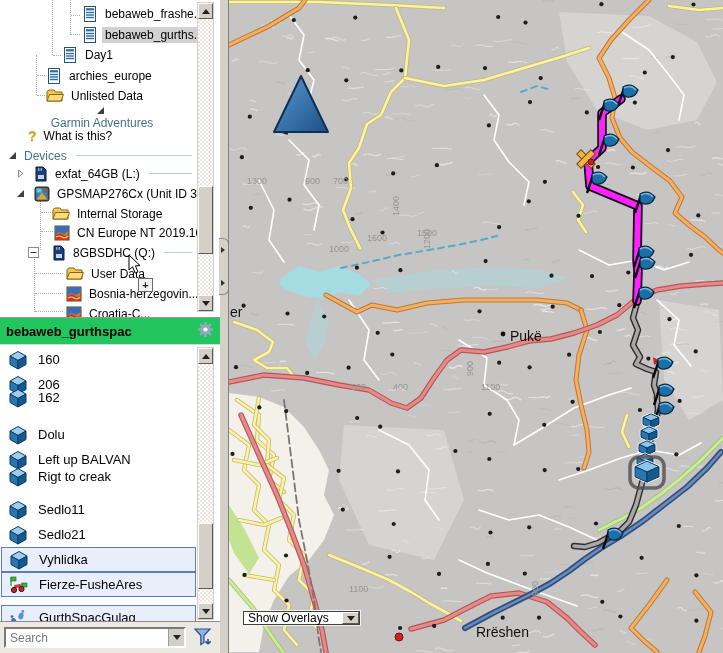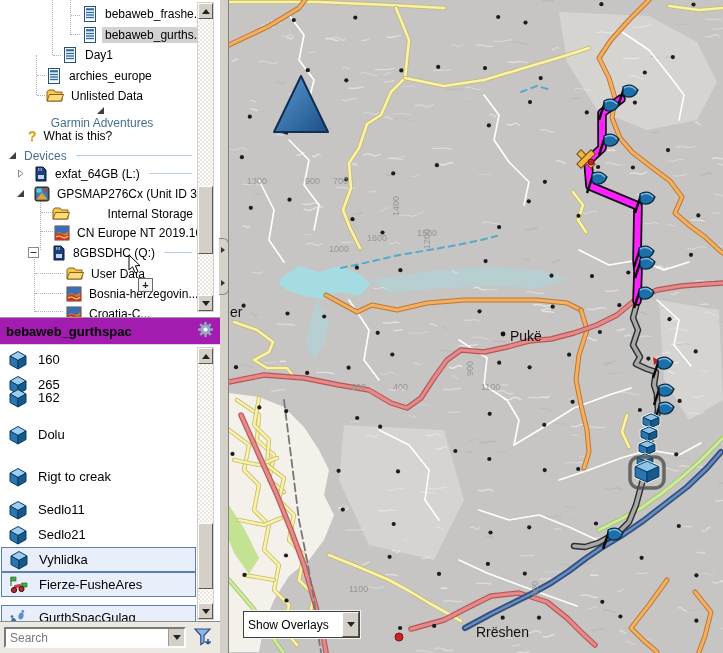--- a/index.html
+++ b/index.html
@@ -20,39 +20,39 @@
   .guide-h { position:absolute; border-top:1px dotted #b0b0b0; height:0; }
 
   
   .sb { position:absolute; width:17px; background:repeating-conic-gradient(#e9e6e0 0% 25%, #ffffff 0% 50%) 0 0/4px 4px; border:1px solid #d4d0c8; }
   .sb-btn { position:absolute; left:0; width:15px; height:16px; background:#d4d0c8; border:1px solid; border-color:#fff #5a5a5a #5a5a5a #fff; display:flex; align-items:center; justify-content:center; }
   .sb-thumb { position:absolute; left:0; width:15px; background:#d4d0c8; border:1px solid; border-color:#fff #5a5a5a #5a5a5a #fff; }
   .arr-up { width:0; height:0; border-left:4px solid transparent; border-right:4px solid transparent; border-bottom:5px solid #222; }
   .arr-dn { width:0; height:0; border-left:4px solid transparent; border-right:4px solid transparent; border-top:5px solid #222; }
 
   
-  #panel-header { position:absolute; left:0; top:318px; width:220px; height:27px; background:#a21caf; border-bottom:1px solid #d8d8d8; display:flex; align-items:center; padding:0 6px; }
+  #panel-header { position:absolute; left:0; top:318px; width:220px; height:27px; background:#22c55e; border-bottom:1px solid #d8d8d8; display:flex; align-items:center; padding:0 6px; }
   #panel-header .title { font-size:13px; font-weight:bold; flex:1; }
   #list { position:absolute; left:0; top:345px; width:220px; height:277px; background:#fff; overflow:hidden; border-bottom:1px solid #8a8a8a; }
   .list-row { position:absolute; left:1px; width:195px; height:25px; display:flex; align-items:center; padding-left:7px; font-size:13px; white-space:nowrap; }
   .list-row .licon { width:22px; margin-right:8px; display:inline-flex; }
   .list-row.sel { background:#e9eefb; border:1px solid #5b7fb5; }
 
   
   #search-bar { position:absolute; left:0; top:622px; width:220px; height:31px; background:#ece9e2; }
   #search-wrap { position:absolute; left:4px; top:5px; width:182px; height:21px; background:#701a75; border:2px solid; border-color:#7a7a7a #fdfdfd #fdfdfd #7a7a7a; display:flex; }
   #search-input { flex:1; border:0; outline:none; font-size:12px; padding:0 4px; font-family:inherit; color:#000; min-width:0; }
   #search-input::placeholder { color:#7a7a7a; }
   #combo-btn { width:16px; background:#d4d0c8; border-left:1px solid #9a9a9a; display:flex; align-items:center; justify-content:center; }
   #filter-btn { position:absolute; left:192px; top:4px; width:24px; height:23px; display:flex; align-items:center; justify-content:center; background:transparent; border:0; }
 
   
   #map { position:absolute; left:228px; top:0; width:495px; height:653px; border-left:1px solid #808080; background:#c6c5c3; }
   #map svg { display:block; }
-  #overlay-dd { position:absolute; left:14px; top:611px; width:117px; height:27px; background:#fff; border:1px solid #404040; box-shadow:0 0 0 1px #f4f2ee; display:flex; align-items:center; font-size:12px; }
+  #overlay-dd { position:absolute; left:14px; top:611px; width:117px; height:14px; background:#fff; border:1px solid #404040; box-shadow:0 0 0 1px #f4f2ee; display:flex; align-items:center; font-size:12px; }
   #overlay-dd .ddlbl { flex:1; padding-left:4px; white-space:nowrap; overflow:hidden; }
   #overlay-dd .ddbtn { width:17px; height:100%; background:#d4d0c8; border:1px solid; border-color:#fff #5a5a5a #5a5a5a #fff; display:flex; align-items:center; justify-content:center; }
 
   
   #splitter-tab { position:absolute; left:219px; top:238px; width:10px; height:57px; background:#d6d2ca; border:1px solid #8a8a8a; border-left:0; border-radius:0 6px 6px 0; }
   #splitter-tab .t1 { position:absolute; left:2px; top:8px; width:0; height:0; border-top:3px solid transparent; border-bottom:3px solid transparent; border-left:4px solid #333; }
   #splitter-tab .t2 { position:absolute; left:2px; bottom:8px; width:0; height:0; border-top:3px solid transparent; border-bottom:3px solid transparent; border-left:4px solid #333; }
 
   
   #cursor { position:absolute; left:128px; top:254px; z-index:60; pointer-events:none; }
@@ -189,21 +189,21 @@
             <svg width="16" height="16" viewBox="0 0 16 16">
               <rect x="1" y="1" width="14" height="14" rx="2" fill="#555" stroke="#222"></rect>
               <rect x="2.5" y="2.5" width="11" height="11" fill="#2e86c1"></rect>
               <path d="M2.5,13.5 L8,6.5 L13.5,13.5 Z" fill="#e8a030"></path>
               <path d="M2.5,2.5 h5 v4 h-5 z" fill="#60c8e8"></path>
               <circle cx="11" cy="5" r="1.8" fill="#d43c3c"></circle>
             </svg>
           </span>
           <span class="lbl">GPSMAP276Cx (Unit ID 3...</span>
         </div>
-        <div class="tree-row" style="top: 204px; padding-left: 52px; justify-content: space-between;">
+        <div class="tree-row" style="top: 204px; padding-left: 52px;">
           <span class="ticon" style="margin-left:0px">
             <svg width="18" height="15" viewBox="0 0 18 15">
               <path d="M1,13 L1,3.5 L3,2 L8,2 L9.5,4 L16,4 L16,13 Z" fill="#f7c64f" stroke="#8a6414"></path>
               <path d="M1,13 L3.5,6.5 L17.5,6.5 L15,13 Z" fill="#fadc7d" stroke="#8a6414"></path>
             </svg>
           </span>
           <span class="lbl">Internal Storage</span>
         </div>
         <div class="tree-row" style="top: 223px; padding-left: 54px;">
           <span class="ticon" style="margin-left:0px">
@@ -306,41 +306,51 @@
           <span>160</span>
         </div>
         <div class="list-row" style="top: 27px;">
           <span class="licon">
             <svg width="20" height="20" viewBox="0 0 20 20">
               <polygon points="10,1.5 18,6 10,10.5 2,6" fill="#9ccdf0" stroke="#0d3a60"></polygon>
               <polygon points="2,6 10,10.5 10,19 2,14.5" fill="#2877b2" stroke="#0d3a60"></polygon>
               <polygon points="18,6 10,10.5 10,19 18,14.5" fill="#155a8e" stroke="#0d3a60"></polygon>
             </svg>
           </span>
-          <span>265</span>
+          <span>206</span>
         </div>
         <div class="list-row" style="top: 40px;">
           <span class="licon">
             <svg width="20" height="20" viewBox="0 0 20 20">
               <polygon points="10,1.5 18,6 10,10.5 2,6" fill="#9ccdf0" stroke="#0d3a60"></polygon>
               <polygon points="2,6 10,10.5 10,19 2,14.5" fill="#2877b2" stroke="#0d3a60"></polygon>
               <polygon points="18,6 10,10.5 10,19 18,14.5" fill="#155a8e" stroke="#0d3a60"></polygon>
             </svg>
           </span>
           <span>162</span>
         </div>
         <div class="list-row" style="top: 77px;">
           <span class="licon">
             <svg width="20" height="20" viewBox="0 0 20 20">
               <polygon points="10,1.5 18,6 10,10.5 2,6" fill="#9ccdf0" stroke="#0d3a60"></polygon>
               <polygon points="2,6 10,10.5 10,19 2,14.5" fill="#2877b2" stroke="#0d3a60"></polygon>
               <polygon points="18,6 10,10.5 10,19 18,14.5" fill="#155a8e" stroke="#0d3a60"></polygon>
             </svg>
           </span>
           <span>Dolu</span>
+        </div>
+        <div class="list-row" style="top: 102px;">
+          <span class="licon">
+            <svg width="20" height="20" viewBox="0 0 20 20">
+              <polygon points="10,1.5 18,6 10,10.5 2,6" fill="#9ccdf0" stroke="#0d3a60"></polygon>
+              <polygon points="2,6 10,10.5 10,19 2,14.5" fill="#2877b2" stroke="#0d3a60"></polygon>
+              <polygon points="18,6 10,10.5 10,19 18,14.5" fill="#155a8e" stroke="#0d3a60"></polygon>
+            </svg>
+          </span>
+          <span>Left up BALVAN</span>
         </div>
         <div class="list-row" style="top: 119px;">
           <span class="licon">
             <svg width="20" height="20" viewBox="0 0 20 20">
               <polygon points="10,1.5 18,6 10,10.5 2,6" fill="#9ccdf0" stroke="#0d3a60"></polygon>
               <polygon points="2,6 10,10.5 10,19 2,14.5" fill="#2877b2" stroke="#0d3a60"></polygon>
               <polygon points="18,6 10,10.5 10,19 18,14.5" fill="#155a8e" stroke="#0d3a60"></polygon>
             </svg>
           </span>
           <span>Rigt to creak</span>

